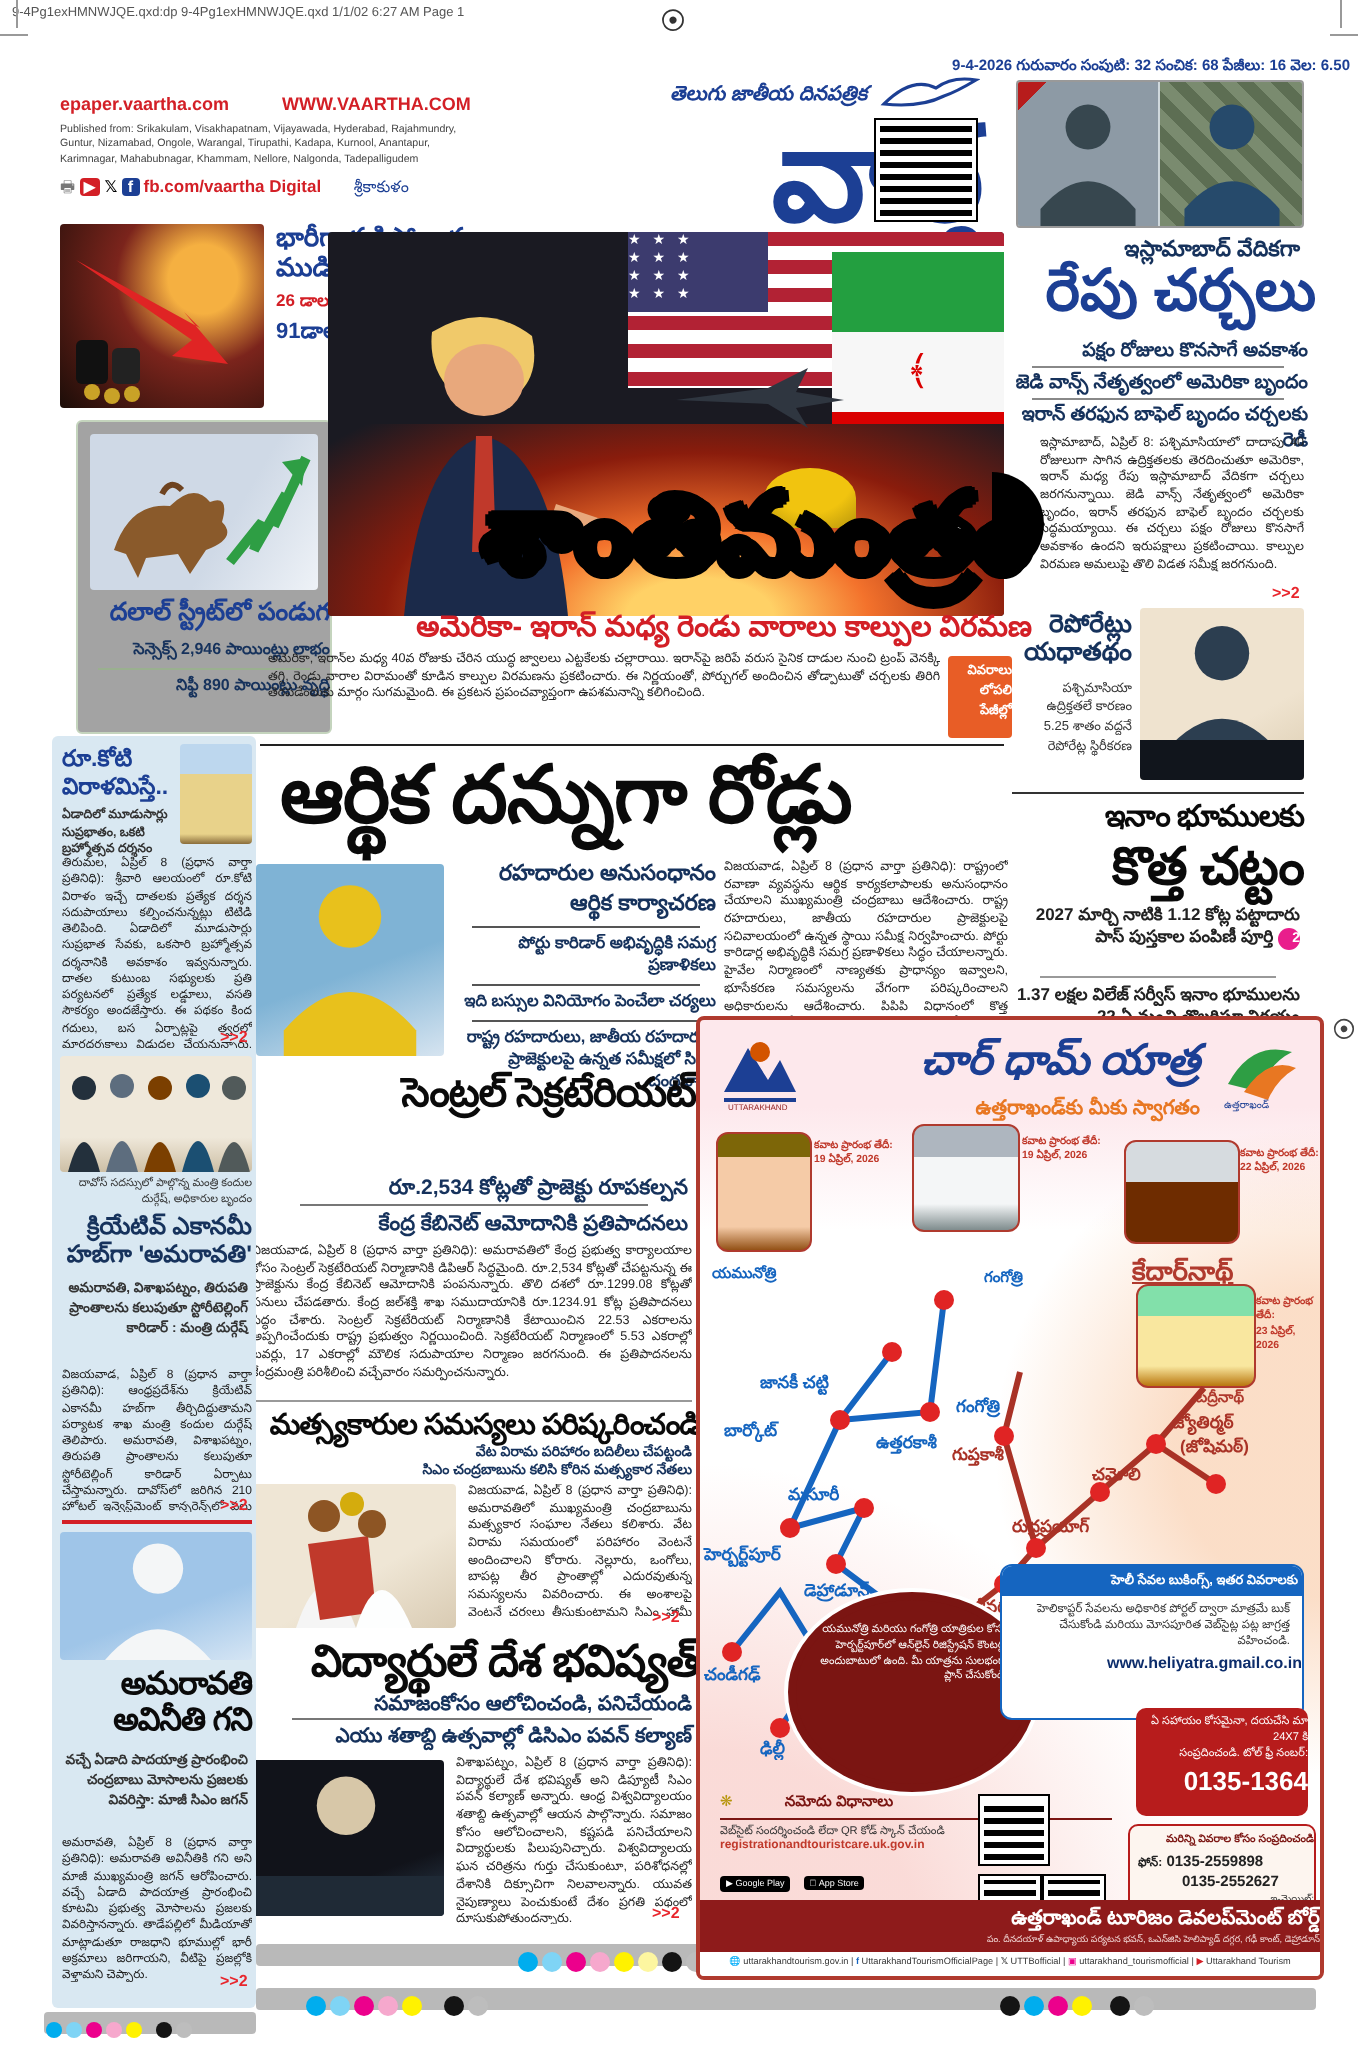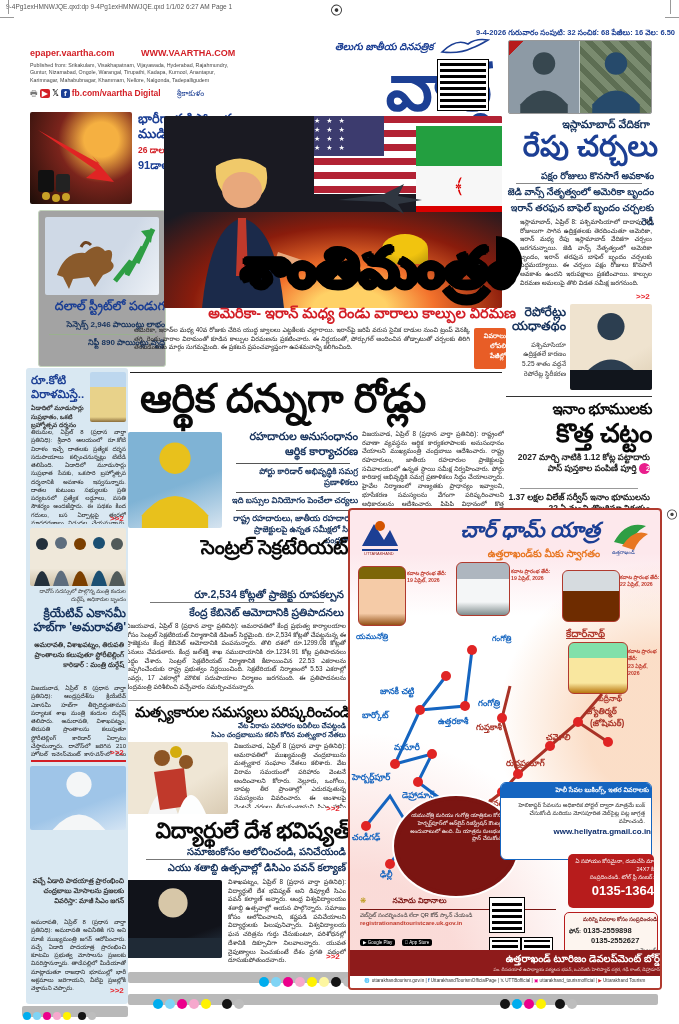--- a/index.html
+++ b/index.html
@@ -303,20 +303,23 @@
   <div class="abs c" style="left:32px;top:640px;width:92px;font-size:6.8px;font-weight:bold;color:#333;line-height:1.45;">అమరావతి, విశాఖపట్నం, తిరుపతి ప్రాంతాలను కలుపుతూ స్టోరీటెల్లింగ్ కారిడార్ : మంత్రి దుర్గేష్</div>
   <div class="abs tiny j" style="left:31px;top:684px;width:95px;height:72px;overflow:hidden;font-size:6px;">విజయవాడ, ఏప్రిల్ 8 (ప్రధాన వార్తా ప్రతినిధి): ఆంధ్రప్రదేశ్‌ను క్రియేటివ్ ఎకానమీ హబ్‌గా తీర్చిదిద్దుతామని పర్యాటక శాఖ మంత్రి కందుల దుర్గేష్ తెలిపారు. అమరావతి, విశాఖపట్నం, తిరుపతి ప్రాంతాలను కలుపుతూ స్టోరీటెల్లింగ్ కారిడార్ ఏర్పాటు చేస్తామన్నారు. దావోస్‌లో జరిగిన 210 హోటల్ ఇన్వెస్ట్‌మెంట్ కాన్ఫరెన్స్‌లో పలు సంస్థలతో మంత్రి వరుస భేటీలు నిర్వహించారు. ఈ సందర్భంగా</div>
   <span class="abs cont" style="left:110px;top:748px;">&gt;&gt;2</span>
   <div class="abs" style="left:31px;top:760px;width:95px;height:2px;background:#d31f26;"></div>
   <div class="photo" style="left:30px;top:766px;width:96px;height:64px;background:linear-gradient(160deg,#9fc5e8 0 60%,#d5e5f4 100%);">
     <svg viewBox="0 0 40 50" width="70" height="74" style="margin:2px 0 0 14px;">
         <use href="#person" fill="#f4f6f7"></use>
       </svg>
   </div>
 
+  <div class="abs c bigblack" style="left:30px;top:834px;width:96px;font-size:16px;line-height:1.15;">
+    <span>అమరావతి</span><br><span>అవినీతి గని</span>
+  </div>
   <div class="abs c" style="left:32px;top:876px;width:92px;font-size:6.8px;font-weight:bold;color:#333;line-height:1.45;">వచ్చే ఏడాది పాదయాత్ర ప్రారంభించి చంద్రబాబు మోసాలను ప్రజలకు వివరిస్తా: మాజీ సిఎం జగన్</div>
   <div class="abs tiny j" style="left:31px;top:918px;width:95px;height:76px;overflow:hidden;font-size:6px;">అమరావతి, ఏప్రిల్ 8 (ప్రధాన వార్తా ప్రతినిధి): అమరావతి అవినీతికి గని అని మాజీ ముఖ్యమంత్రి జగన్ ఆరోపించారు. వచ్చే ఏడాది పాదయాత్ర ప్రారంభించి కూటమి ప్రభుత్వ మోసాలను ప్రజలకు వివరిస్తానన్నారు. తాడేపల్లిలో మీడియాతో మాట్లాడుతూ రాజధాని భూముల్లో భారీ అక్రమాలు జరిగాయని, వీటిపై ప్రజల్లోకి వెళ్తామని చెప్పారు.</div>
   <span class="abs cont" style="left:110px;top:986px;">&gt;&gt;2</span>
 
   <div class="cmbar" style="left:22px;top:1006px;width:106px;">
     <span class="cmdot" style="background:#00adee;width:8px;height:8px;"></span><span class="cmdot" style="background:#7fd4f5;width:8px;height:8px;"></span><span class="cmdot" style="background:#ec008c;width:8px;height:8px;"></span><span class="cmdot" style="background:#f6a8cd;width:8px;height:8px;"></span><span class="cmdot" style="background:#fff200;width:8px;height:8px;"></span><span class="cmdot" style="background:#141414;width:8px;height:8px;margin-left:6px;"></span><span class="cmdot" style="background:#bdbdbd;width:8px;height:8px;"></span>
   </div>
 
   
   <div class="abs" style="left:348px;top:508px;width:310px;height:478px;border:2px solid #b03a2e;border-radius:4px;background:
@@ -341,21 +344,21 @@
     <div class="photo" style="left:8px;top:56px;width:46px;height:58px;background:linear-gradient(180deg,#7d6608 0 20%,#f5cba7 20% 80%,#935116 100%);border:1px solid #b03a2e;border-radius:6px;"></div>
     <div class="abs" style="left:57px;top:60px;width:46px;font-size:5.2px;color:#c0392b;font-weight:bold;line-height:1.4;"><span>కవాట ప్రారంభ తేదీ:</span><br><span>19 ఏప్రిల్, 2026</span></div>
     <div class="abs" style="left:6px;top:122px;font-size:7.5px;font-weight:900;color:#1565c0;">యమునోత్రి</div>
 
     <div class="photo" style="left:106px;top:52px;width:52px;height:52px;background:linear-gradient(180deg,#aeb6bf 0 30%,#f4f6f7 30% 75%,#7f8c8d 100%);border:1px solid #b03a2e;border-radius:6px;"></div>
     <div class="abs" style="left:161px;top:58px;width:46px;font-size:5.2px;color:#c0392b;font-weight:bold;line-height:1.4;"><span>కవాట ప్రారంభ తేదీ:</span><br><span>19 ఏప్రిల్, 2026</span></div>
     <div class="abs" style="left:142px;top:124px;font-size:7.5px;font-weight:900;color:#1565c0;">గంగోత్రి</div>
 
     <div class="photo" style="left:212px;top:60px;width:56px;height:50px;background:linear-gradient(180deg,#d6dbdf 0 40%,#6e2c00 40% 100%);border:1px solid #b03a2e;border-radius:6px;"></div>
     <div class="abs" style="left:270px;top:64px;width:40px;font-size:5.2px;color:#c0392b;font-weight:bold;line-height:1.4;"><span>కవాట ప్రారంభ తేదీ:</span><br><span>22 ఏప్రిల్, 2026</span></div>
-    <div class="abs" style="left:216px;top:118px;font-size:10px;font-weight:900;color:#b03a2e;text-decoration:underline;">కేదార్‌నాథ్</div>
+    <div class="abs" style="left:216px;top:118px;font-size:13px;font-weight:900;color:#b03a2e;text-decoration:underline;">కేదార్‌నాథ్</div>
 
     <div class="photo" style="left:218px;top:132px;width:58px;height:50px;background:linear-gradient(180deg,#82e0aa 0 30%,#f9e79f 30% 80%,#b9770e 100%);border:1px solid #b03a2e;border-radius:6px;"></div>
     <div class="abs" style="left:278px;top:138px;width:32px;font-size:5.2px;color:#c0392b;font-weight:bold;line-height:1.4;"><span>కవాట ప్రారంభ తేదీ:</span><br><span>23 ఏప్రిల్, 2026</span></div>
     <div class="abs" style="left:248px;top:184px;font-size:7.5px;font-weight:900;color:#b03a2e;">బద్రీనాథ్</div>
 
     <svg class="abs" style="left:0;top:104px;" width="310" height="266" viewBox="0 0 310 266">
       <polyline points="40,250 62,218 100,192 68,168 82,140 45,150 70,96 96,62" fill="none" stroke="#1565c0" stroke-width="3" stroke-linejoin="round"></polyline>
       <polyline points="70,96 115,92 122,36" fill="none" stroke="#1565c0" stroke-width="3"></polyline>
       <polyline points="16,212 40,182 62,218" fill="none" stroke="#1565c0" stroke-width="3"></polyline>
       <polyline points="100,192 124,200 152,178 168,160 152,104 160,72" fill="none" stroke="#a93226" stroke-width="3" stroke-linejoin="round"></polyline>

